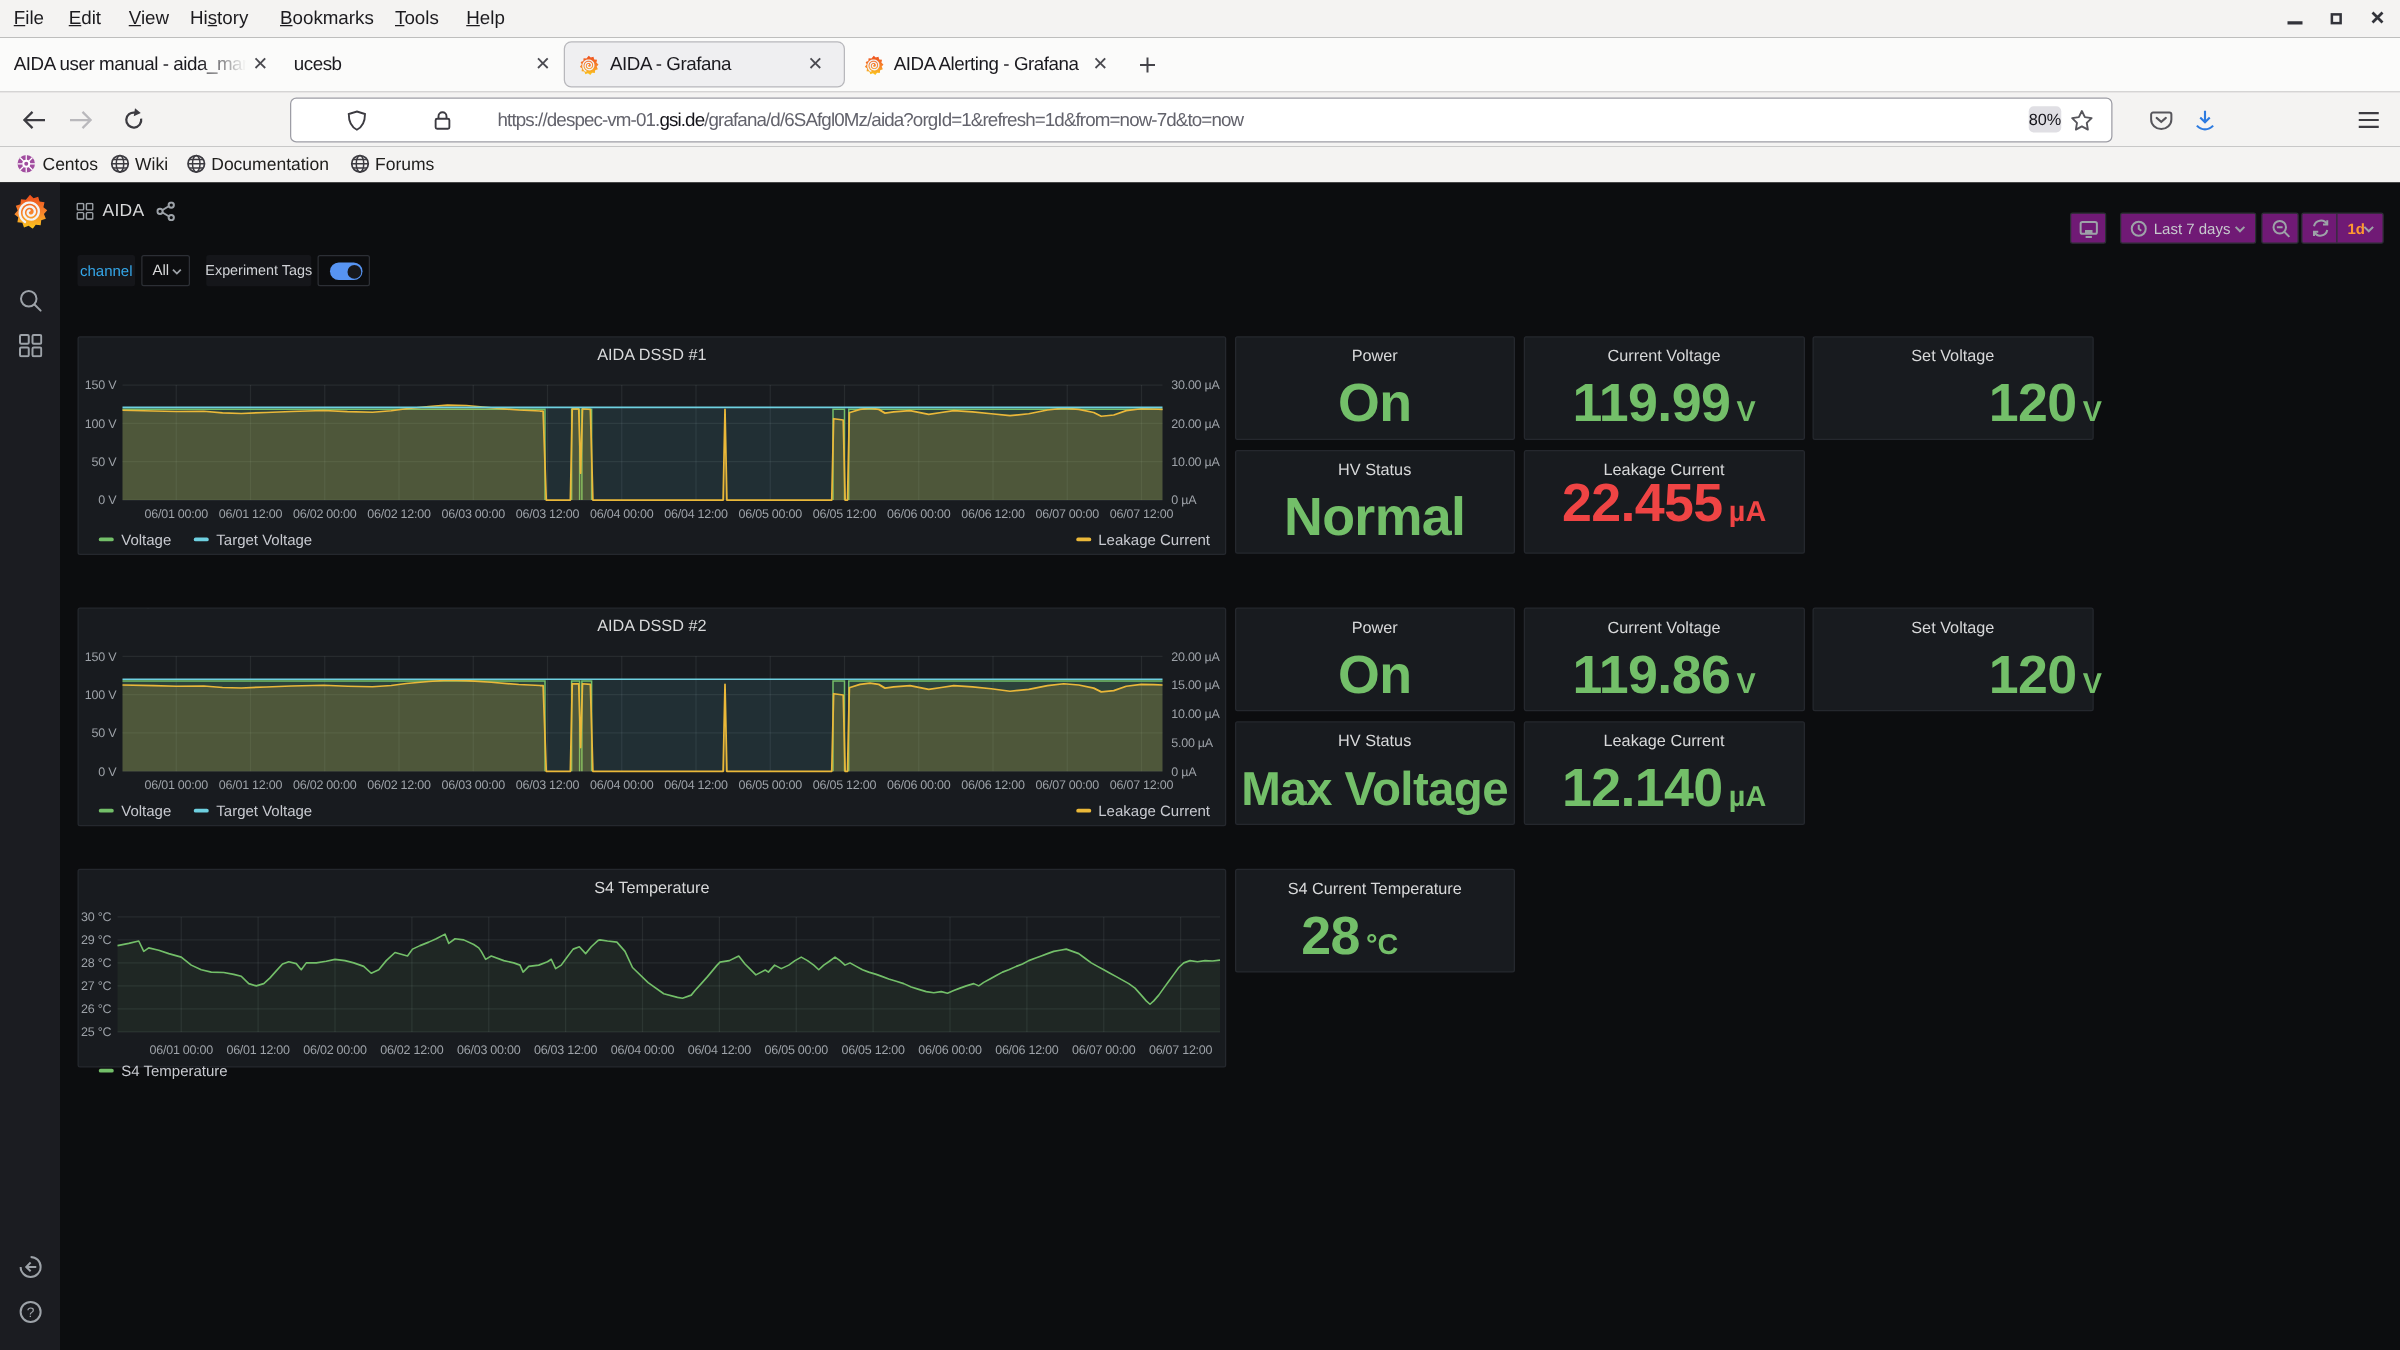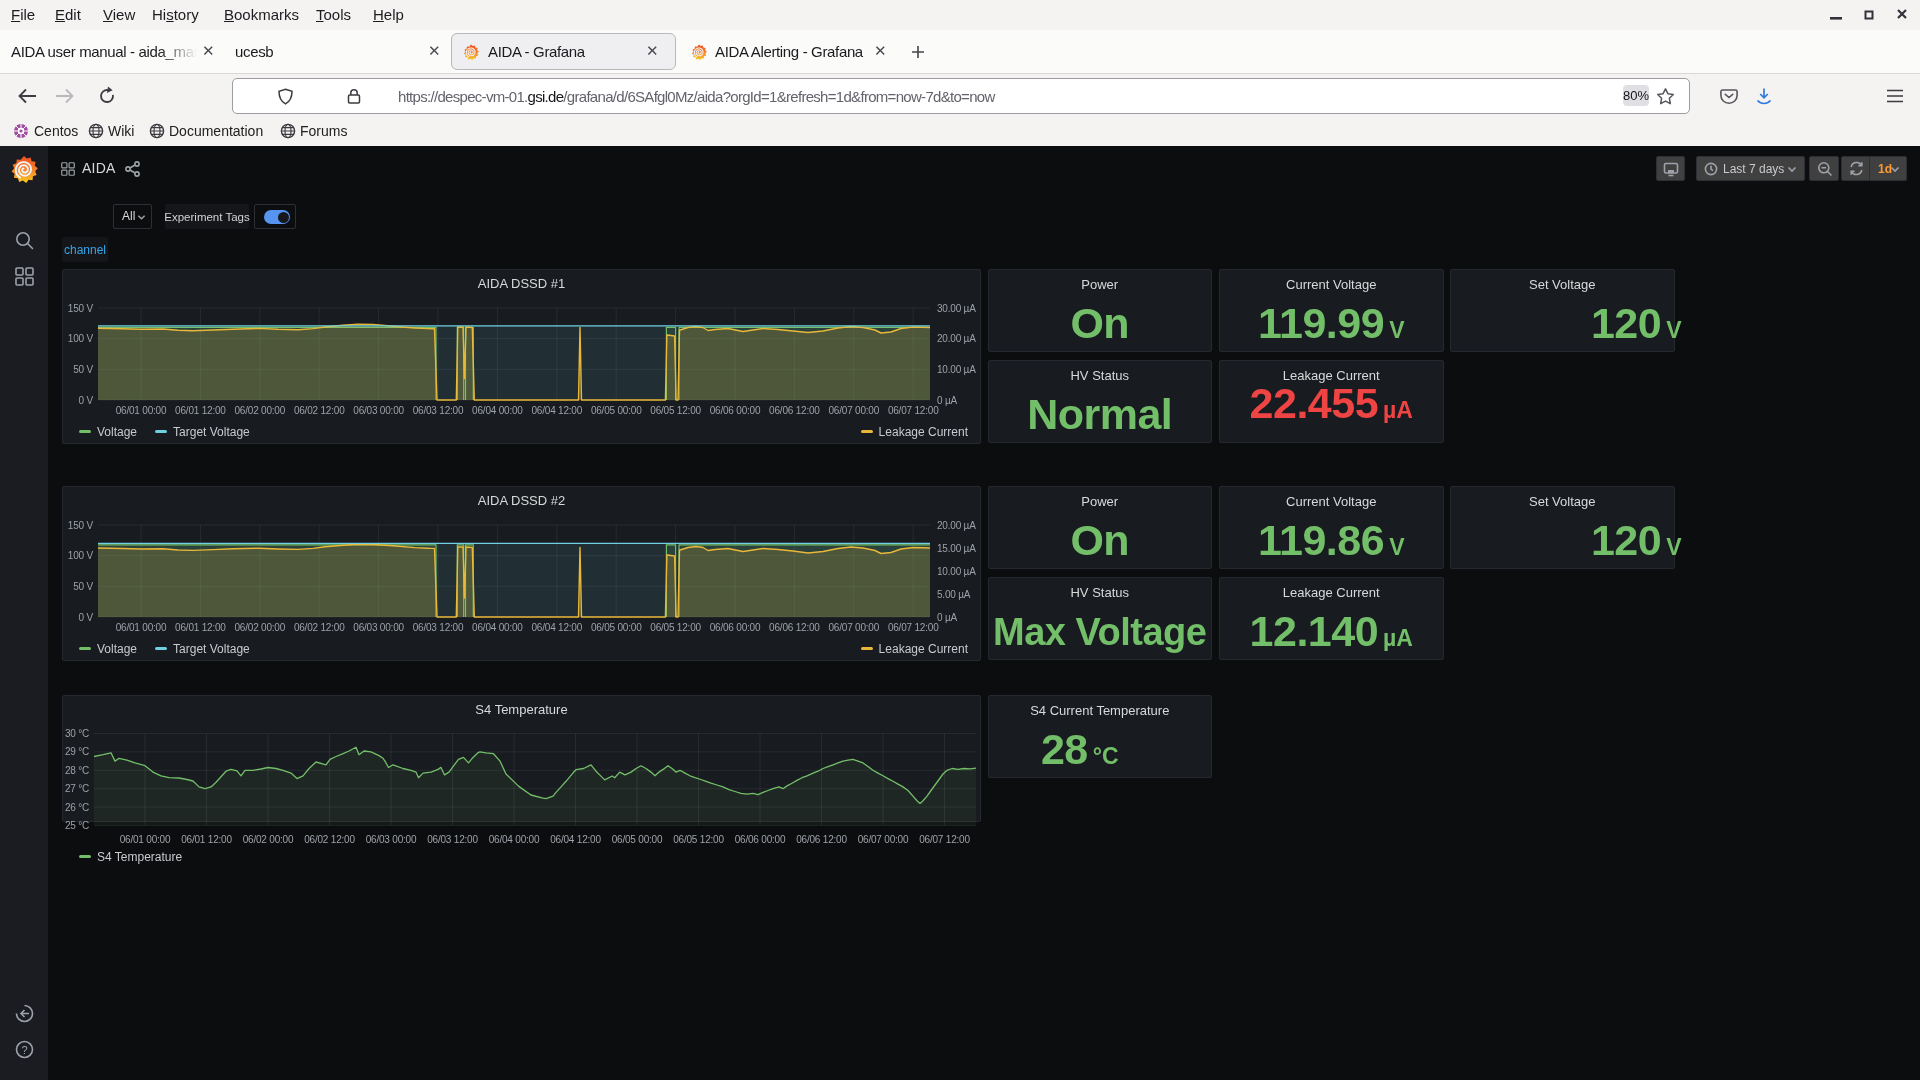--- a/index.html
+++ b/index.html
@@ -19,21 +19,21 @@
 #urltxt { position:absolute; left:165px; top:9px; font-size:15px; letter-spacing:-0.7px; color:#63636c; white-space:nowrap; }
 #urltxt b { color:#15141a; font-weight:400; }
 #zoombadge { position:absolute; right:40px; top:6px; background:#e0dfe4; border-radius:4px; font-size:13px; color:#15141a; padding:3px 0; }
 #bookbar { position:absolute; left:0; top:117px; width:1920px; height:29px; background:#f4f3f2; }
 .bk { position:absolute; top:6px; font-size:14px; color:#21201e; }
 
 #app { position:absolute; left:0; top:146px; width:1920px; height:934px; background:#0c0d0f; color:#c7c9cf; }
 #sidebar { position:absolute; left:0; top:0; width:48px; height:934px; background:#1b1c21; }
 .gficon { stroke:#9da2a8; fill:none; stroke-width:1.6; }
 #dashtitle { position:absolute; left:82px; top:14px; font-size:14px; font-weight:500; color:#d8d9da; letter-spacing:0.2px; }
-.toolbtn { position:absolute; top:10px; height:25px; border:1px solid #2c2f35; border-radius:2px; background:#404040; color:#c7c9cd; font-size:12px; }
+.toolbtn { position:absolute; top:24px; height:25px; border:1px solid #2c2f35; border-radius:2px; background:#701a75; color:#c7c9cd; font-size:12px; }
 .lbl { background:#15161a; border-radius:2px; color:#c7c9cd; font-size:12px; position:absolute; display:flex; align-items:center; justify-content:center; }
 .sect { position:absolute; font-size:14px; font-weight:600; color:#dcdde0;margin-top:27px; }
 .sect svg { margin-right:4px; }
 .panel { position:absolute; background:#181b1f; border:1px solid #25282e; border-radius:2px; }
 .ptitle { position:absolute; top:6px; left:0; right:0; text-align:center; font-size:13px; font-weight:500; color:#d8d9da; }
 .ax { font-size:10px; letter-spacing:-0.2px; fill:#9da2a8; font-family:"Liberation Sans",sans-serif; }
 .statT { position:absolute; top:7px; left:0; right:0; text-align:center; font-size:13px; font-weight:500; color:#d8d9da; }
 .statV { position:absolute; left:0; right:0; text-align:center; font-weight:700; color:#73BF69; }
 .statV .num { font-size:43px; letter-spacing:-0.5px; }
 .statV .unit { font-size:23px; margin-left:5px; }
@@ -205,21 +205,21 @@
       <path d="M2.2 6 A5.6 5.6 0 0 1 12.6 4.4 M12.8 9 A5.6 5.6 0 0 1 2.4 10.6" class="gficon" stroke-width="1.4"></path>
       <path d="M12.8 1.2 v3.4 h-3.4 M2.2 13.8 v-3.4 h3.4" class="gficon" stroke-width="1.4"></path>
     </svg>
     <span style="position:absolute;left:36px;top:5px;color:#FF9830;font-weight:600">1d</span>
     <svg style="position:absolute;right:6px;top:9px" width="10" height="7" viewBox="0 0 10 7">
           <path d="M1.5 1.5 L5 5 L8.5 1.5" class="gficon" stroke-width="1.5"></path>
         </svg>
     <div style="position:absolute;left:27px;top:0;width:1px;height:23px;background:#2c2f35"></div>
   </div>
 
-  <div class="lbl" style="left:62px; top:58px; width:46px; height:25px; color:#35a6e8;margin-top:33px;">channel</div>
+  <div class="lbl" style="left:62px; top:58px; width:46px; height:25px; color:#35a6e8;">channel</div>
   <div class="toolbtn" style="left:113px; top:58px; width:39px; background:none;">
     <span style="position:absolute;left:8px;top:4px;color:#d8d9da">All</span>
     <svg style="position:absolute;right:5px;top:9px" width="9" height="7" viewBox="0 0 10 7">
           <path d="M1.5 1.5 L5 5 L8.5 1.5" class="gficon" stroke-width="1.5"></path>
         </svg>
   </div>
   <div class="lbl" style="left:165px; top:58px; width:84px; height:25px; font-weight:500; color:#d0d2d6; font-size:11.5px; white-space:nowrap;">Experiment Tags</div>
   <div class="toolbtn" style="left:254px; top:58px; width:42px; background:none;">
     <div style="position:absolute;left:9px;top:5px;width:26px;height:14px;border-radius:7px;background:#5794F2;">
       <div style="position:absolute;right:1.5px;top:1.5px;width:11px;height:11px;border-radius:50%;background:#17181c;"></div>
@@ -393,21 +393,21 @@
     <div class="statV" style="top:33px"><span class="num" style="font-size:38px">Max Voltage</span></div>
   </div>
   <div class="panel" style="left:1219px; top:431px; width:224.5px; height:83px;">
     <div class="statT">Leakage Current</div>
     <div class="statV" style="top:29px"><span class="num">12.140</span><span class="unit">µA</span></div>
   </div>
 
   <div class="sect" style="left:63px; top:524.5px;"><svg width="10" height="9" viewBox="0 0 10 9">
           <path d="M1.5 2.5 L5 6 L8.5 2.5" stroke="#dcdde0" stroke-width="1.6" fill="none"></path>
         </svg>S4 Area</div>
-  <div class="panel" style="left:62px; top:549px; width:919px; height:127px;">
+  <div class="panel" style="left:62px; top:549px; width:919px; height:159px;">
     <div class="ptitle">S4 Temperature</div>
     <svg width="917" height="173" viewBox="0 0 917 173" style="position:absolute;left:0;top:0">
 <line x1="82.0" y1="37.5" x2="82.0" y2="129.5" stroke="rgba(240,250,255,0.07)" stroke-width="1"></line>
 <line x1="143.5" y1="37.5" x2="143.5" y2="129.5" stroke="rgba(240,250,255,0.07)" stroke-width="1"></line>
 <line x1="205.0" y1="37.5" x2="205.0" y2="129.5" stroke="rgba(240,250,255,0.07)" stroke-width="1"></line>
 <line x1="266.5" y1="37.5" x2="266.5" y2="129.5" stroke="rgba(240,250,255,0.07)" stroke-width="1"></line>
 <line x1="328.0" y1="37.5" x2="328.0" y2="129.5" stroke="rgba(240,250,255,0.07)" stroke-width="1"></line>
 <line x1="389.5" y1="37.5" x2="389.5" y2="129.5" stroke="rgba(240,250,255,0.07)" stroke-width="1"></line>
 <line x1="451.0" y1="37.5" x2="451.0" y2="129.5" stroke="rgba(240,250,255,0.07)" stroke-width="1"></line>
 <line x1="512.5" y1="37.5" x2="512.5" y2="129.5" stroke="rgba(240,250,255,0.07)" stroke-width="1"></line>

